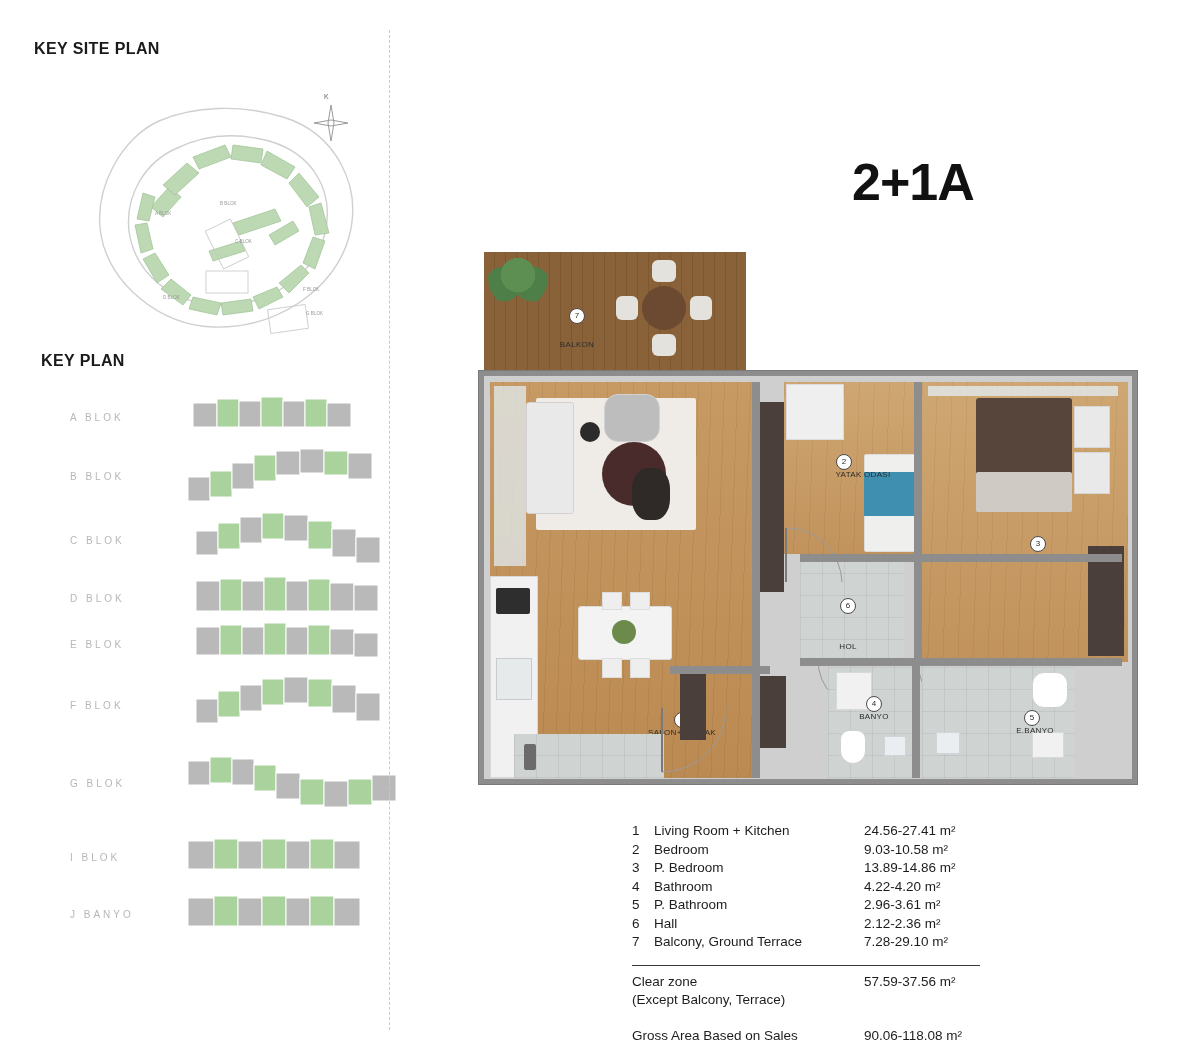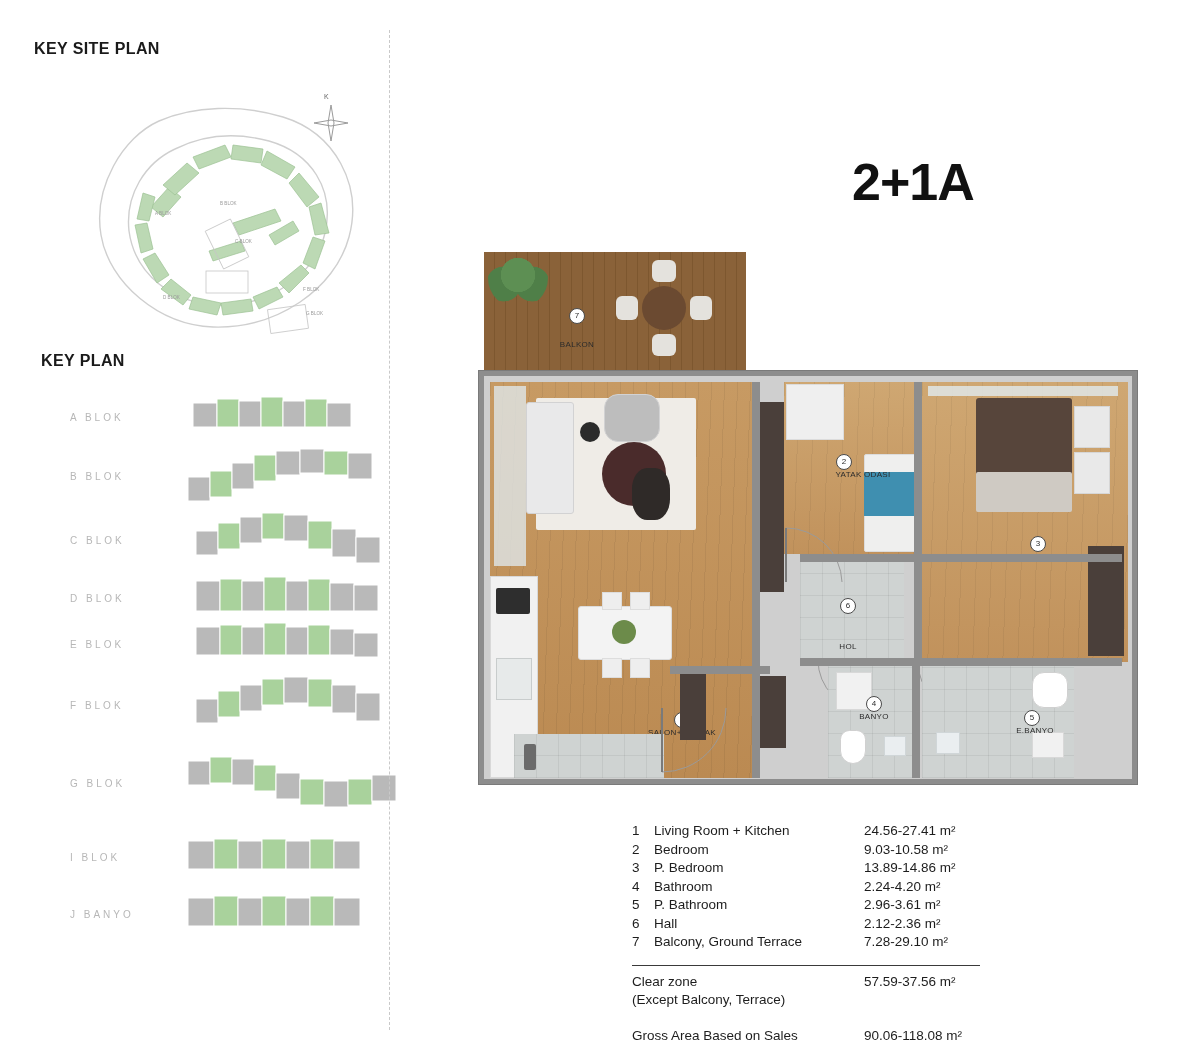--- a/index.html
+++ b/index.html
@@ -469,21 +469,21 @@
       <span class="legend-val">9.03-10.58  m²</span>
     </div>
     <div class="legend-row">
       <span class="legend-idx">3</span>
       <span class="legend-name">P. Bedroom</span>
       <span class="legend-val">13.89-14.86  m²</span>
     </div>
     <div class="legend-row">
       <span class="legend-idx">4</span>
       <span class="legend-name">Bathroom</span>
-      <span class="legend-val">2.24-4.20  m²</span>
+      <span class="legend-val">4.22-4.20  m²</span>
     </div>
     <div class="legend-row">
       <span class="legend-idx">5</span>
       <span class="legend-name">P. Bathroom</span>
       <span class="legend-val">2.96-3.61  m²</span>
     </div>
     <div class="legend-row">
       <span class="legend-idx">6</span>
       <span class="legend-name">Hall</span>
       <span class="legend-val">2.12-2.36  m²</span>

